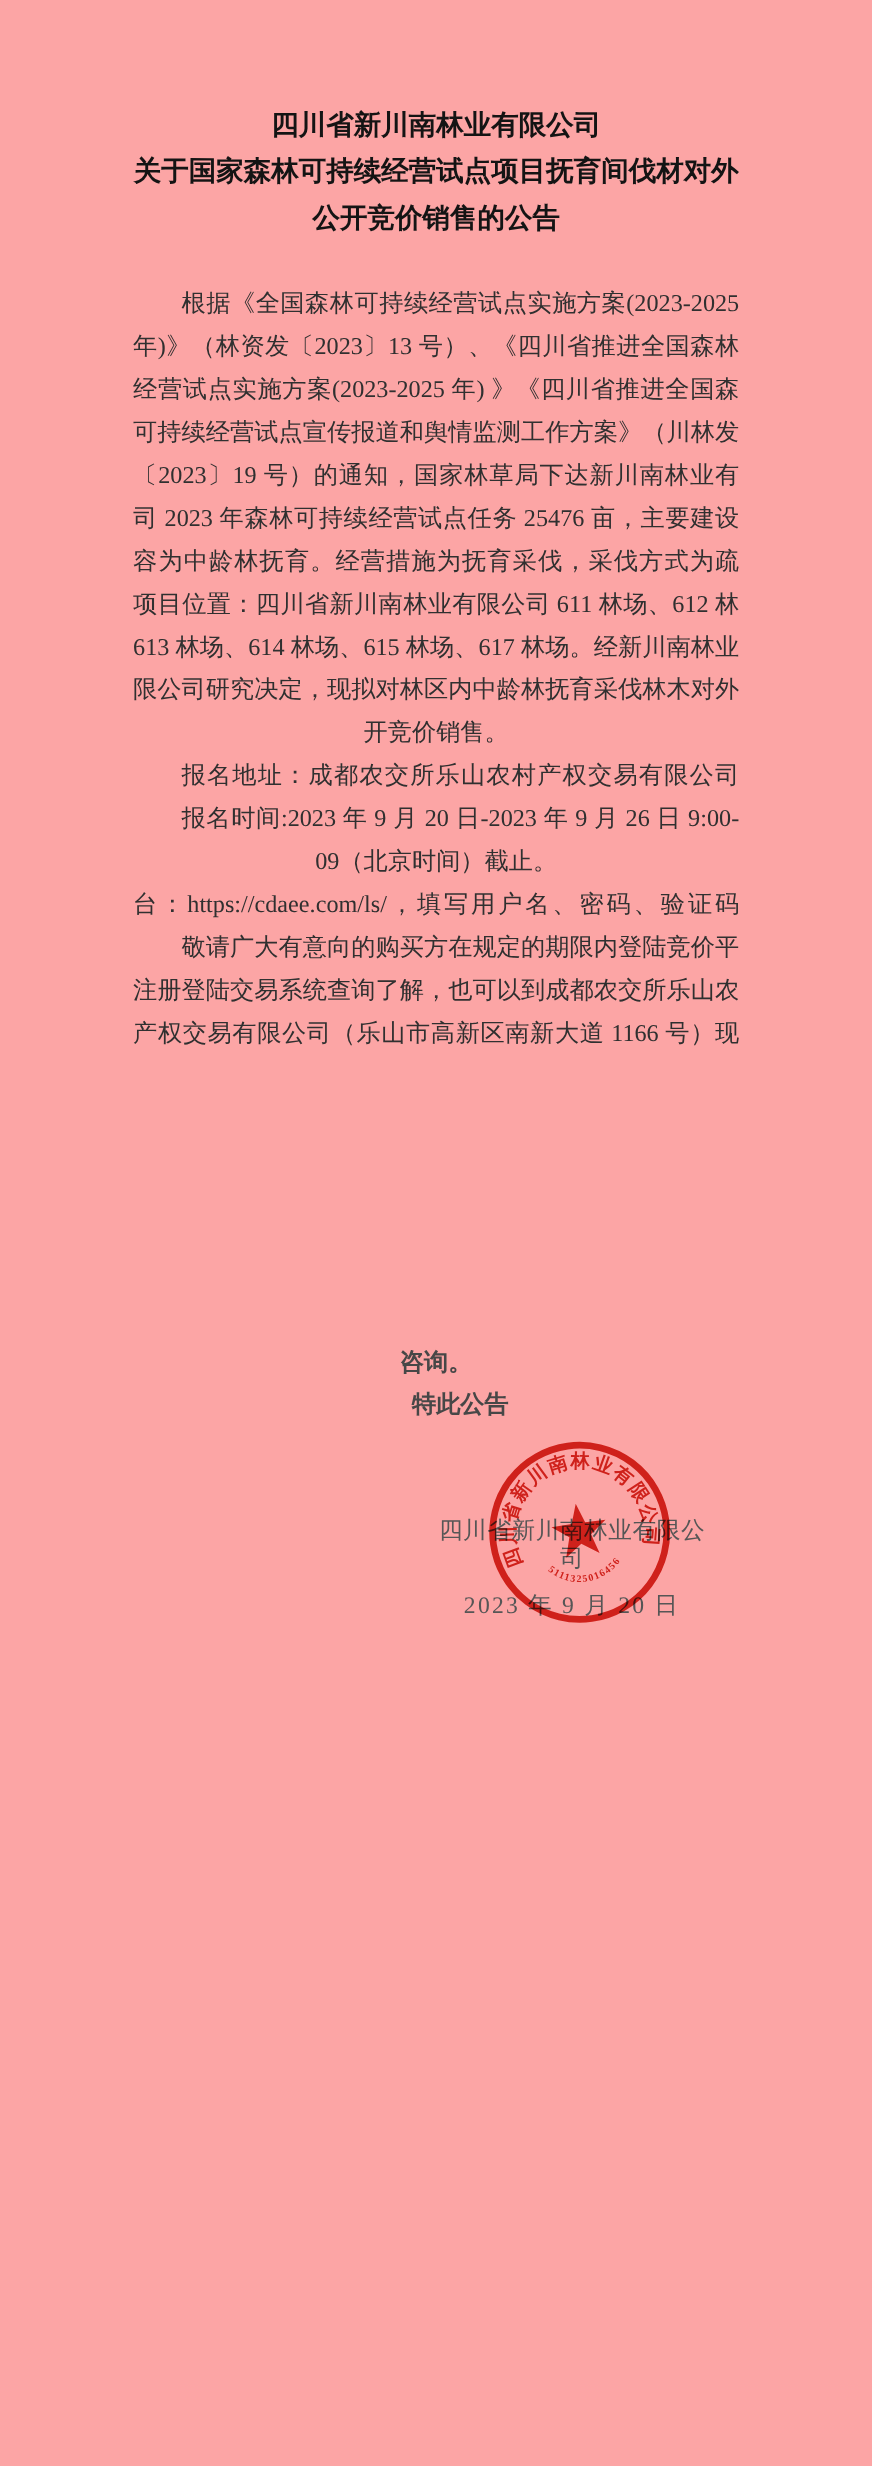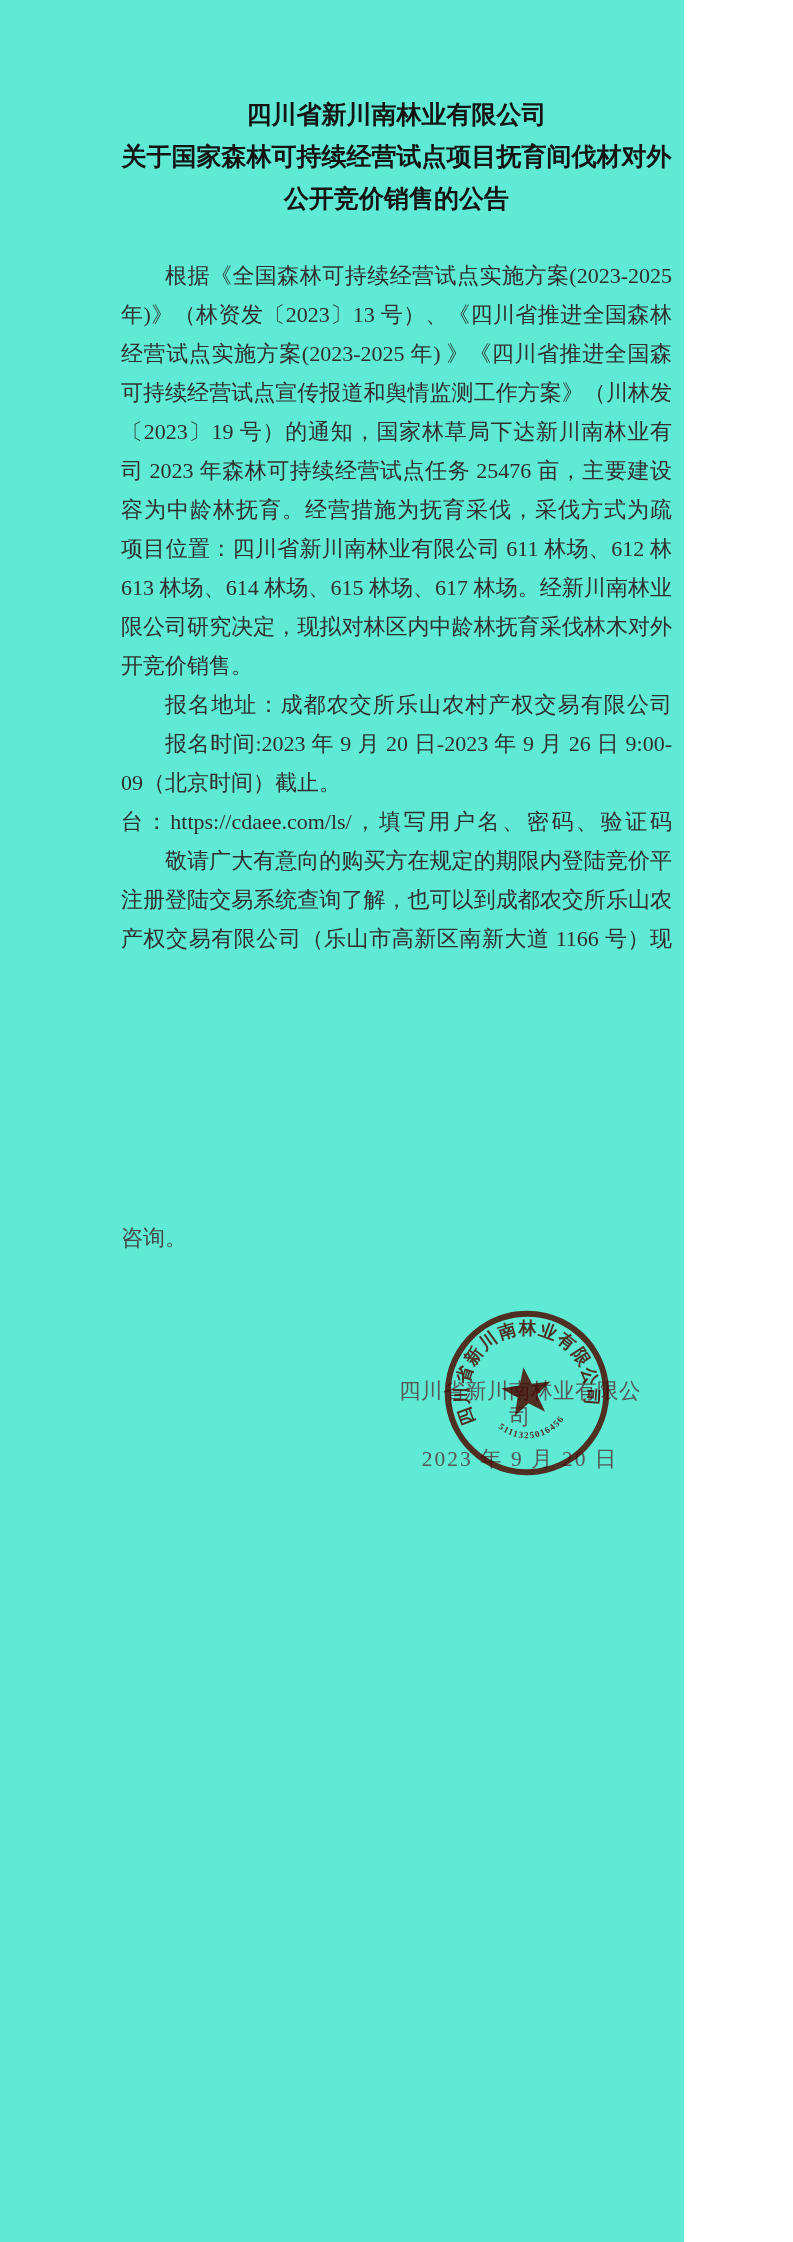--- a/index.html
+++ b/index.html
@@ -1,40 +1,40 @@
 <!DOCTYPE html>
 <html><head>
 <meta charset="utf-8">
 <style>
   html,body{margin:0;padding:0;background:#ffffff;}
   .page{
     position:relative;
-    width:684px;height:2242px;
-    background:#5eead4;
+    width:793px;height:2242px;
+    background:#fca5a5;
     font-family:"Liberation Serif","DejaVu Serif",serif;
     overflow:hidden;
   }
   
   .title-block{
     position:absolute;left:121px;top:94px;width:551px;
     text-align:center;color:#141414;font-weight:bold;
     font-size:25px;line-height:42px;
   }
   
   .body-block{
     position:absolute;left:121px;top:256px;width:551px;
     color:#303030;font-size:22px;
   }
-  .bline{height:39px;line-height:39px;white-space:nowrap;text-align:left;}
+  .bline{height:39px;line-height:39px;white-space:nowrap;text-align:center;}
   .bline.j{text-align:justify;text-align-last:justify;white-space:normal;overflow:hidden;}
   .bline.indent{text-indent:44px;}
   
   .cont-block{
     position:absolute;left:121px;top:1218px;width:551px;
-    color:#474747;font-size:22px;
+    color:#474747;font-size:22px;font-weight:bold;
   }
   .cont-block .bline{color:#474747;}
   
   .signature{
     position:absolute;left:390px;top:1378px;width:260px;
     color:#565656;font-size:21.5px;text-align:center;
   }
   .sig-company{line-height:26px;letter-spacing:.5px;}
   .sig-date{margin-top:16px;line-height:26px;letter-spacing:2px;}
   
@@ -73,20 +73,21 @@
     <div class="bline j indent">报名时间:2023 年 9 月 20 日-2023 年 9 月 26 日 9:00-16:</div>
     <div class="bline">09（北京时间）截止。</div>
     <div class="bline j">台：https://cdaee.com/ls/，填写用户名、密码、验证码</div>
     <div class="bline j indent">敬请广大有意向的购买方在规定的期限内登陆竞价平</div>
     <div class="bline j">注册登陆交易系统查询了解，也可以到成都农交所乐山农村</div>
     <div class="bline j">产权交易有限公司（乐山市高新区南新大道 1166 号）现场</div>
   </div>
 
   <div class="cont-block">
     <div class="bline">咨询。</div>
+    <div class="bline indent">特此公告</div>
   </div>
 
   <div class="signature">
     <div class="sig-company">四川省新川南林业有限公司</div>
     <div class="sig-date">2023 年 9 月 20 日</div>
   </div>
 
   <svg class="seal" viewBox="0 0 200 200" aria-hidden="true">
     <defs>
       <path id="arcTop" d="M 36.1 123.3 A 68 68 0 1 1 163.9 123.3" fill="none"></path>

